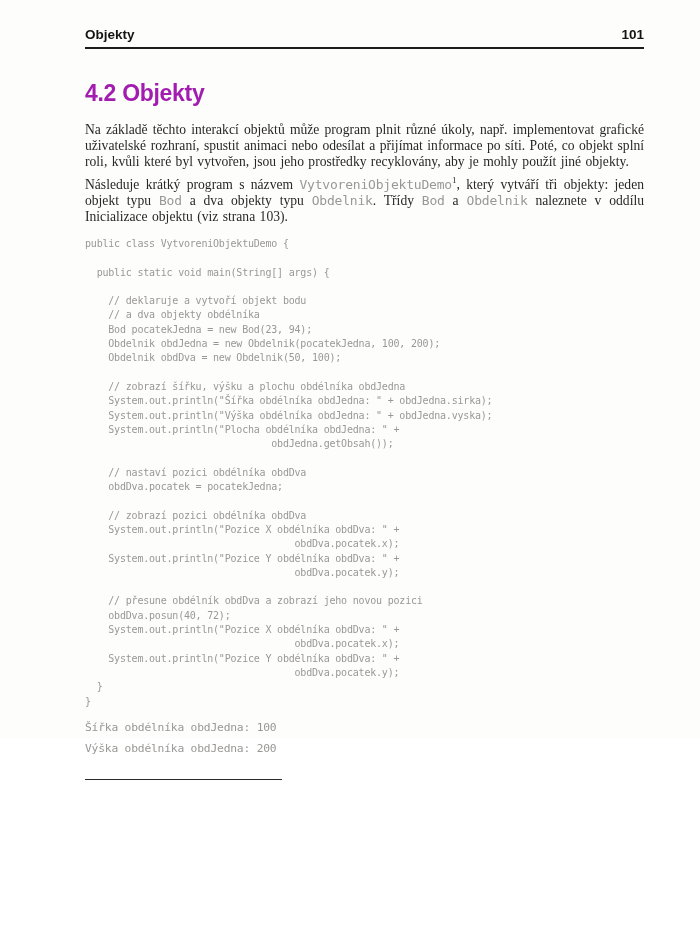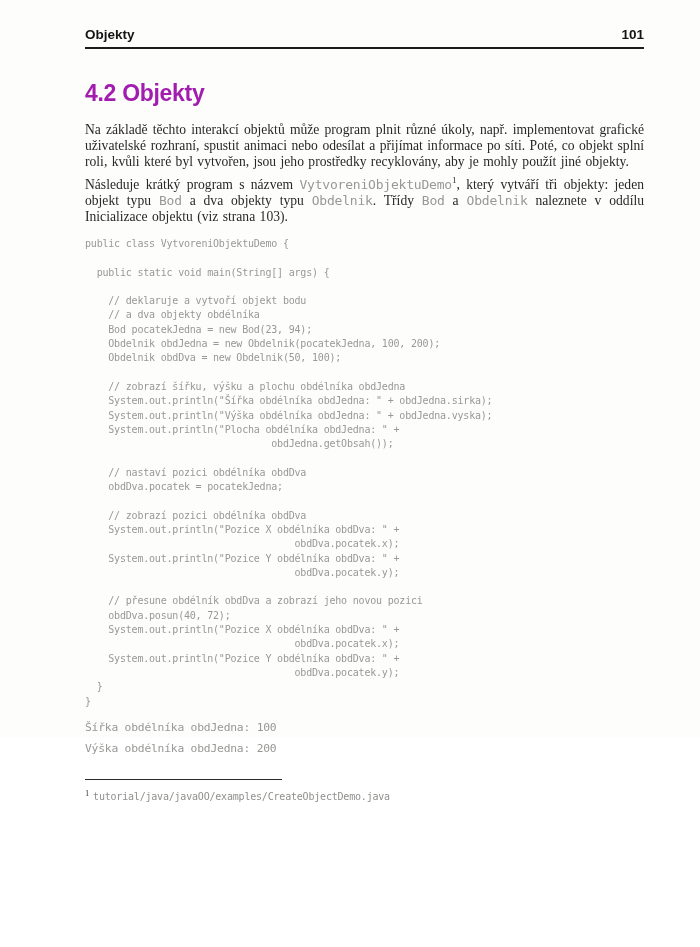--- a/index.html
+++ b/index.html
@@ -156,15 +156,14 @@
                                     obdDva.pocatek.y);
   }
 }</pre>
 
 
   <pre class="program-output">Šířka obdélníka obdJedna: 100
 Výška obdélníka obdJedna: 200</pre>
 
   <div class="footnote-rule"></div>
 
-  <div class="footnote"><sup>1</sup><span>tutorial/java/javaOO/examples/CreateObjectDemo.java</span></div>
 
 </div>
 
 </body></html>

